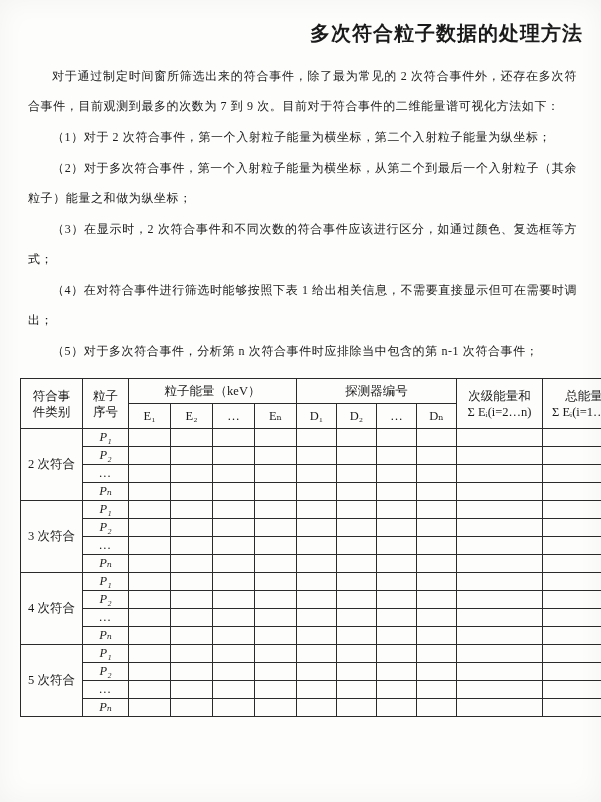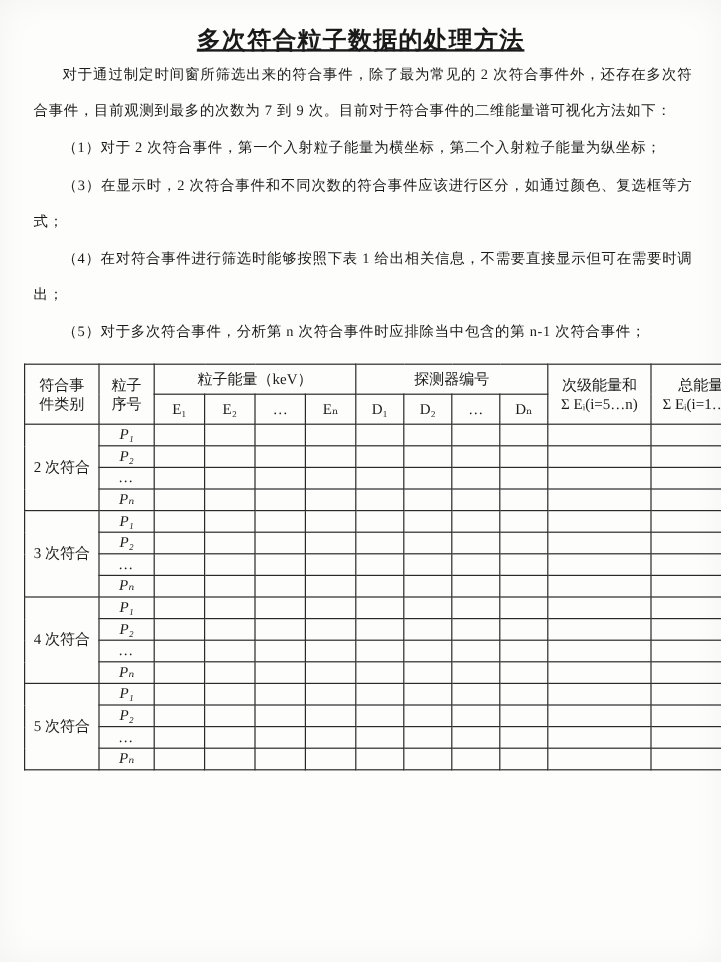--- a/index.html
+++ b/index.html
@@ -17,27 +17,26 @@
   }
   .page {
     width: 601px;
     height: 802px;
     box-sizing: border-box;
     padding: 14px 18px 0 18px;
     background: #fdfdfc;
     position: relative;
   }
   .doc-title {
-    text-align: center;
+    text-align: right;
     font-size: 20px;
     font-weight: bold;
     letter-spacing: 1px;
-    margin: 6px 0 0 0;
+    margin: 6px 0 14px 0;
     font-family: "DejaVu Serif", "Liberation Serif", serif;
-    text-decoration: underline;
   }
   .para {
     font-size: 12px;
     line-height: 30px;
     text-align: justify;
     text-justify: inter-ideograph;
     margin: 0 0 1px 0;
     letter-spacing: 0.6px;
     text-indent: 2em;
     padding: 0 6px 0 10px;
@@ -96,20 +95,21 @@
 </style>
 </head>
 <body>
 
 <div class="page">
 
   <div class="doc-title">多次符合粒子数据的处理方法</div>
 
   <p class="para">对于通过制定时间窗所筛选出来的符合事件，除了最为常见的 2 次符合事件外，还存在多次符合事件，目前观测到最多的次数为 7 到 9 次。目前对于符合事件的二维能量谱可视化方法如下：</p>
   <p class="para">（1）对于 2 次符合事件，第一个入射粒子能量为横坐标，第二个入射粒子能量为纵坐标；</p>
+  <p class="para">（2）对于多次符合事件，第一个入射粒子能量为横坐标，从第二个到最后一个入射粒子（其余粒子）能量之和做为纵坐标；</p>
   <p class="para">（3）在显示时，2 次符合事件和不同次数的符合事件应该进行区分，如通过颜色、复选框等方式；</p>
   <p class="para">（4）在对符合事件进行筛选时能够按照下表 1 给出相关信息，不需要直接显示但可在需要时调出；</p>
   <p class="para">（5）对于多次符合事件，分析第 n 次符合事件时应排除当中包含的第 n-1 次符合事件；</p>
 
   <div class="table-wrap">
     <table class="data-table">
       <colgroup>
         <col style="width:62px">
         <col style="width:46px">
         <col style="width:42px">
@@ -130,21 +130,21 @@
             <div>件类别</div>
           </th>
           <th rowspan="2" class="th-two-line">
             <div>粒子</div>
             <div>序号</div>
           </th>
           <th colspan="4">粒子能量（keV）</th>
           <th colspan="4">探测器编号</th>
           <th rowspan="2" class="th-two-line">
             <div>次级能量和</div>
-            <div>Σ Eᵢ(i=5…n)</div>
+            <div>Σ Eᵢ(i=2…n)</div>
           </th>
           <th rowspan="2" class="th-two-line">
             <div>总能量</div>
             <div>Σ Eᵢ(i=1…n)</div>
           </th>
         </tr>
         <tr>
           <th>E₁</th>
           <th>E₂</th>
           <th>…</th>

